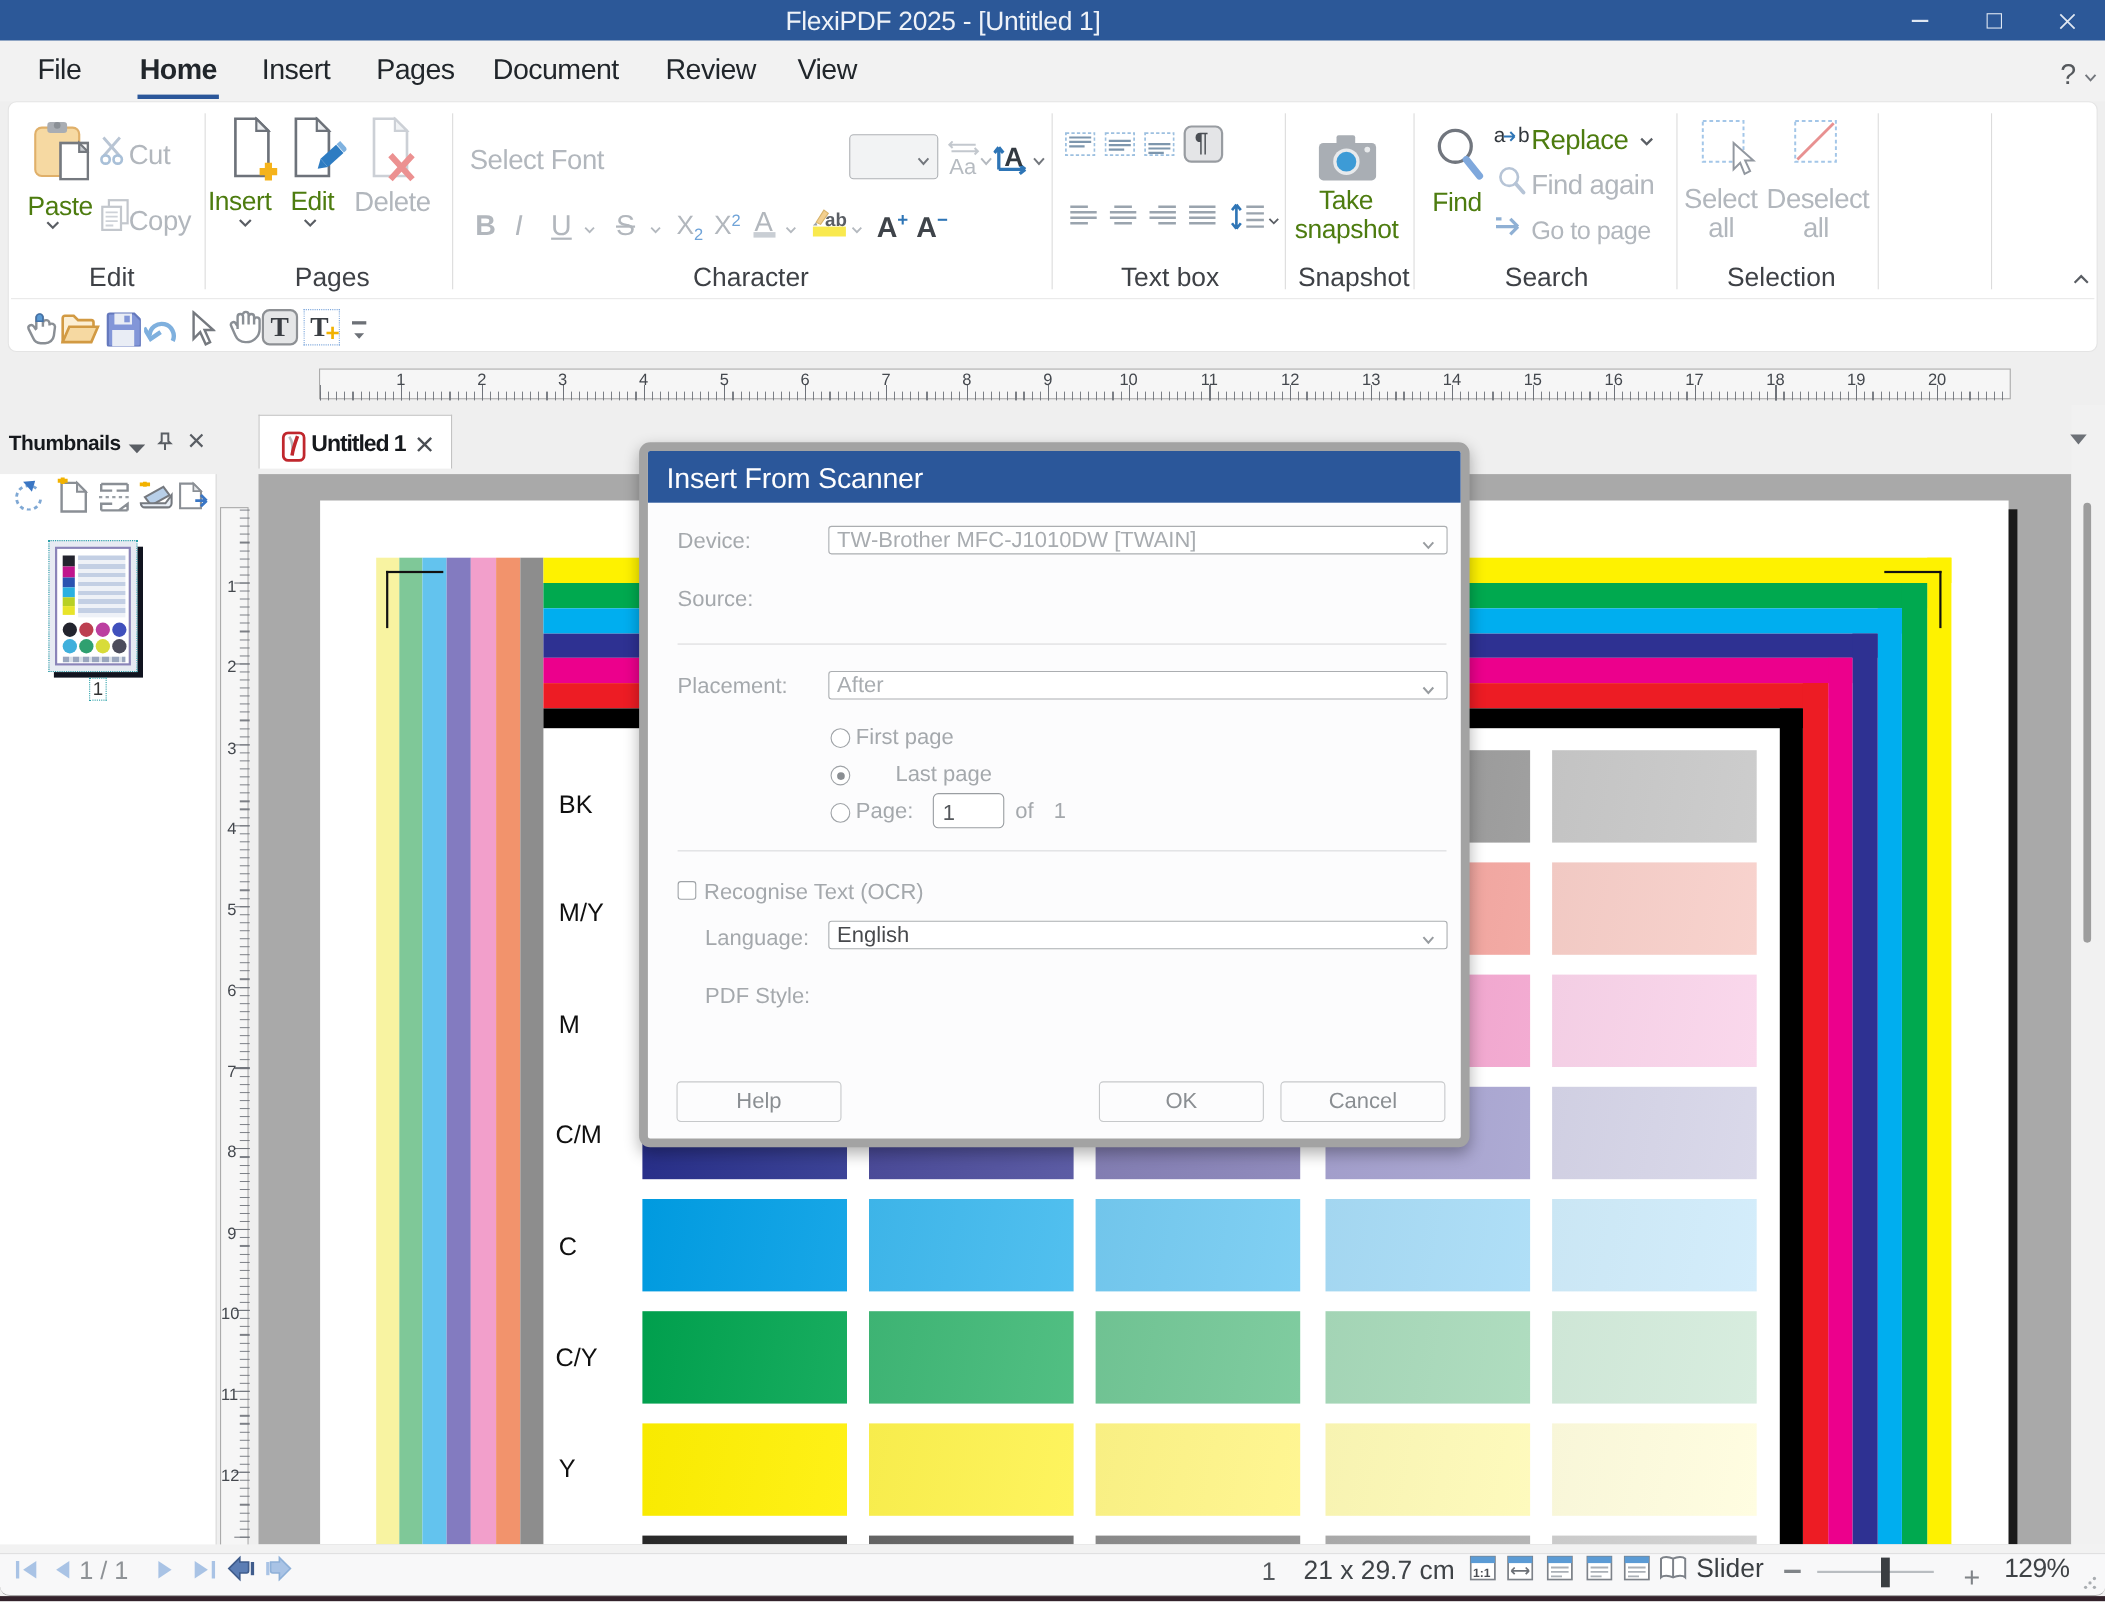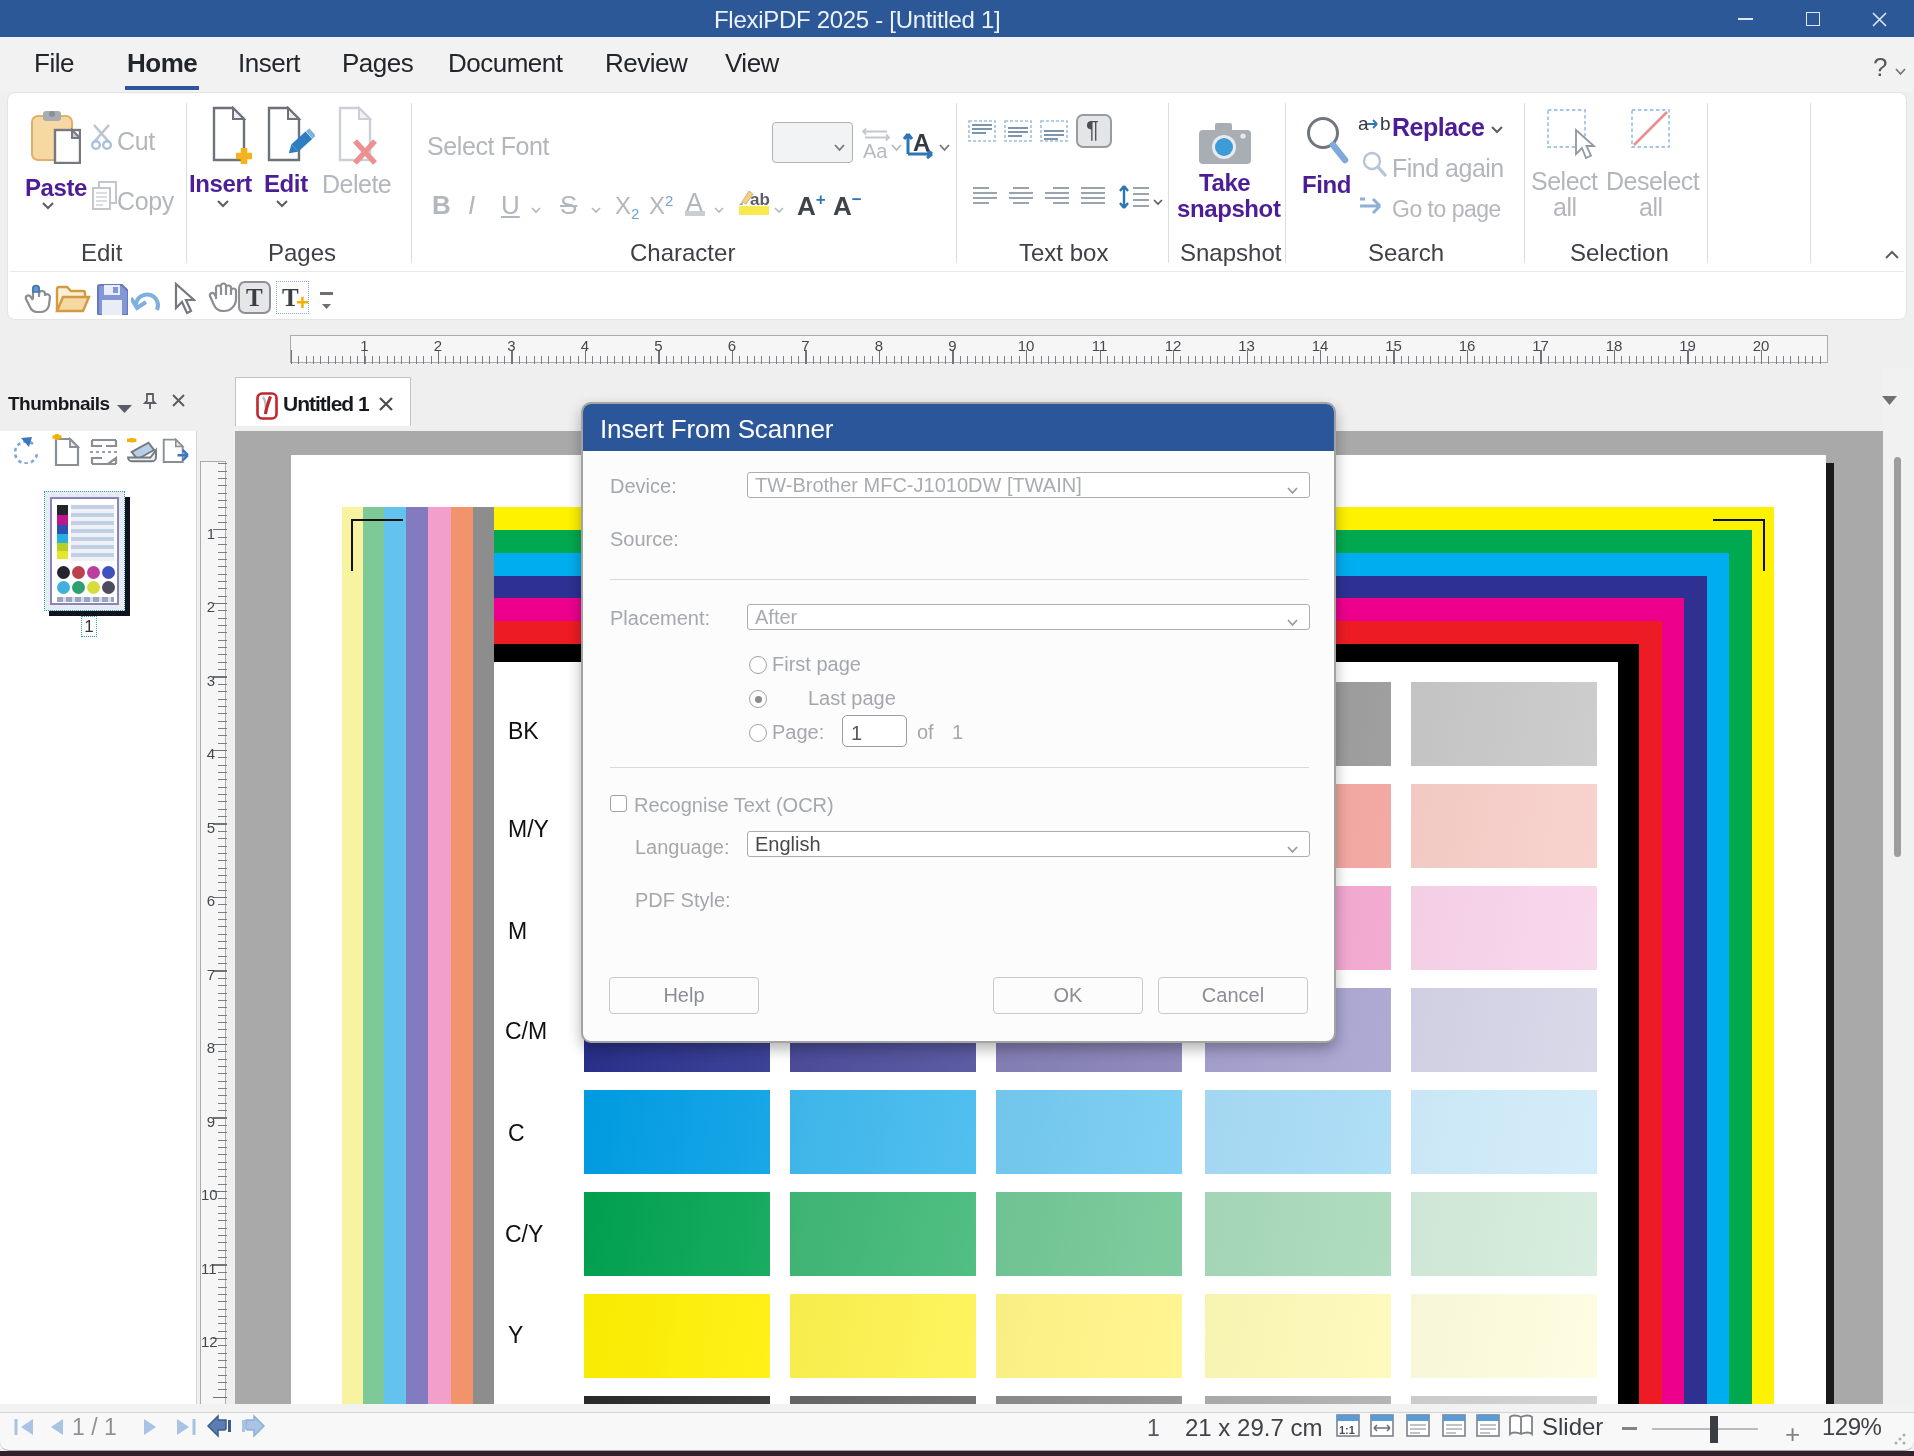--- a/index.html
+++ b/index.html
@@ -16,21 +16,21 @@
 #menubar { left:0; top:37px; width:1914px; height:55px; background:#f2f2f2; }
 .menuitem { top:48px; font-size:26px; color:#21262b; letter-spacing:-0.5px; }
 #home-underline { left:125px; top:86px; width:74px; height:4px; background:#2b579a; }
 
 
 #ribbonpanel { left:7px; top:92px; width:1900px; height:228px; background:#ffffff; border-radius:8px; border:1px solid #e4e4e4; }
 #ribbon-sep { left:10px; top:271px; width:1894px; height:1px; background:#e8e8e8; }
 .gsep { top:103px; width:1px; height:160px; background:#dcdcdc; }
 .glabel { top:239px; font-size:24px; color:#3e4146; }
 .gray { color:#b2b7bd; }
-.dk { color:#4c1d95;font-weight:bold; }
+.dk { color:#4d7c0f; }
 
 
 .sw { position:absolute; width:186px; height:84px; }
 .lbl { font-size:23px; color:#101010; }
 
 
 .rnum { position:absolute; top:1px; font-size:15px; color:#44484e; width:20px; text-align:center; }
 .vnum { position:absolute; left:0px; font-size:15px; color:#44484e; width:14px; text-align:right; }
 
 
@@ -503,21 +503,21 @@
     <div class="abs lbl" style="left:273px; top:891px;">Y</div>
 
   </div>
 
   <div class="abs" style="left:1883px; top:368px; width:31px; height:1039px; background:#f1f1f1;"></div>
   <div class="abs" style="left:1881px; top:392px;"><svg width="17" height="11">
         <path d="M1 1 L8.5 10 L16 1 z" fill="#6d7177"></path>
       </svg></div>
   <div class="abs" style="left:1894px; top:457px; width:7px; height:400px; background:#9d9d9d; border-radius:3.5px;"></div>
 
-  <div class="abs" id="dialog" style="left:581px; top:402px; width:755px; height:641px; background:#fcfcfd; border:2px solid #a3a3a3; border-radius:10px; box-shadow:0 6px 14px rgba(0,0,0,0.3); overflow:hidden;">
+  <div class="abs" id="dialog" style="left:581px; top:402px; width:755px; height:641px; background:#fcfcfd; border:8px solid #a3a3a3; border-radius:10px; box-shadow:0 6px 14px rgba(0,0,0,0.3); overflow:hidden;">
     <div class="abs" style="left:0; top:0; width:100%; height:47px; background:#2b579a;"></div>
     <div class="abs" style="left:17px; top:10px; font-size:26px; letter-spacing:-0.2px; color:#fdfdfe;">Insert From Scanner</div>
     <div class="abs dlbl" style="left:27px; top:71px;">Device:</div>
     <div class="abs dlbl" style="left:27px; top:124px;">Source:</div>
     <div class="abs dlbl" style="left:27px; top:203px;">Placement:</div>
     <div class="abs combo" style="left:164px; top:68px;">
         <span class="ctext">TW-Brother MFC-J1010DW [TWAIN]</span>
         <span class="cv"><svg width="13" height="9">
             <path d="M2 2 L6.5 7 L11 2" fill="none" stroke="#989ca0" stroke-width="1.8"></path>
           </svg></span>

